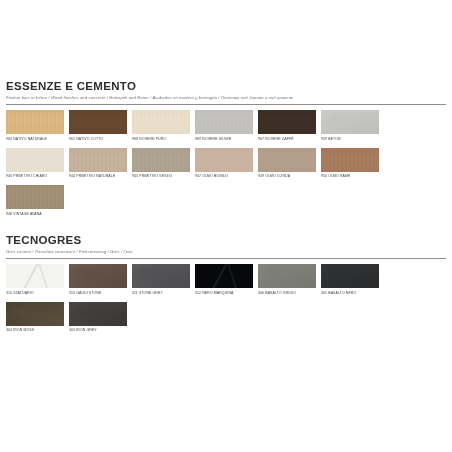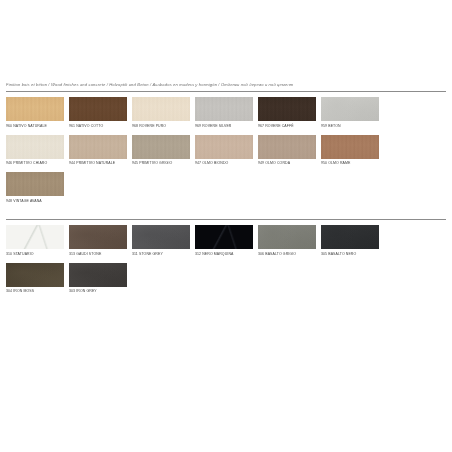--- a/index.html
+++ b/index.html
@@ -83,20 +83,21 @@
   .sec-essenze { margin-top: 78px; }
   .sec-tecno  { margin-top: 9px; }
 </style>
 </head>
 <body>
 
 <div class="page">
 
   <div class="section sec-essenze">
     <div class="section-head">
+      <div class="section-title">ESSENZE E CEMENTO</div>
       <div class="section-sub">Finition bois et béton / Wood finishes and concrete / Holzoptik und Beton / Acabados en madera y hormigón / Отделки под дерево и под цемент</div>
     </div>
     <div class="rule"></div>
     <div class="swatch-grid" id="grid-0">
         <div class="swatch-cell">
           <div class="swatch" style="background:#dfbb86;background-image:repeating-linear-gradient(90deg,#c89d6600 0px,#c89d6655 1px,#c89d6600 3px,#c89d6633 5px,#c89d6600 8px),linear-gradient(180deg,#c89d6630,#dfbb8600 40%,#c89d6628);">
             <div class="grain"></div>
           </div>
           <div class="swatch-label">960 NATIVO NATURALE</div>
         </div>
@@ -169,20 +170,24 @@
         <div class="swatch-cell">
           <div class="swatch" style="background:#a79379;background-image:repeating-linear-gradient(90deg,#8d7a6100 0px,#8d7a6155 1px,#8d7a6100 3px,#8d7a6133 5px,#8d7a6100 8px),linear-gradient(180deg,#8d7a6130,#a7937900 40%,#8d7a6128);">
             <div class="grain"></div>
           </div>
           <div class="swatch-label">948 VINTAGE AVANA</div>
         </div>
       </div>
   </div>
 
   <div class="section sec-tecno">
+    <div class="section-head">
+      <div class="section-title">TECNOGRES</div>
+      <div class="section-sub">Gres cerame / Porcelain stoneware / Feinsteinzeug / Gres / Грес</div>
+    </div>
     <div class="rule"></div>
     <div class="swatch-grid" id="grid-1">
         <div class="swatch-cell">
           <div class="swatch" style="background:#f4f4f1;background-image:linear-gradient(118deg,#c9cfc800 42%,#c9cfc8aa 44%,#c9cfc800 47%),linear-gradient(72deg,#c9cfc800 60%,#c9cfc888 62%,#c9cfc800 65%),linear-gradient(180deg,#f4f4f1,#f4f4f1);">
             <div class="grain"></div>
           </div>
           <div class="swatch-label">310 STATUARIO</div>
         </div>
         <div class="swatch-cell">
           <div class="swatch" style="background:#6d5c50;background-image:radial-gradient(ellipse at 30% 40%,#5a4a3f88,#5a4a3f00 55%),radial-gradient(ellipse at 78% 70%,#5a4a3f77,#5a4a3f00 50%),linear-gradient(145deg,#6d5c50,#5a4a3f);">

